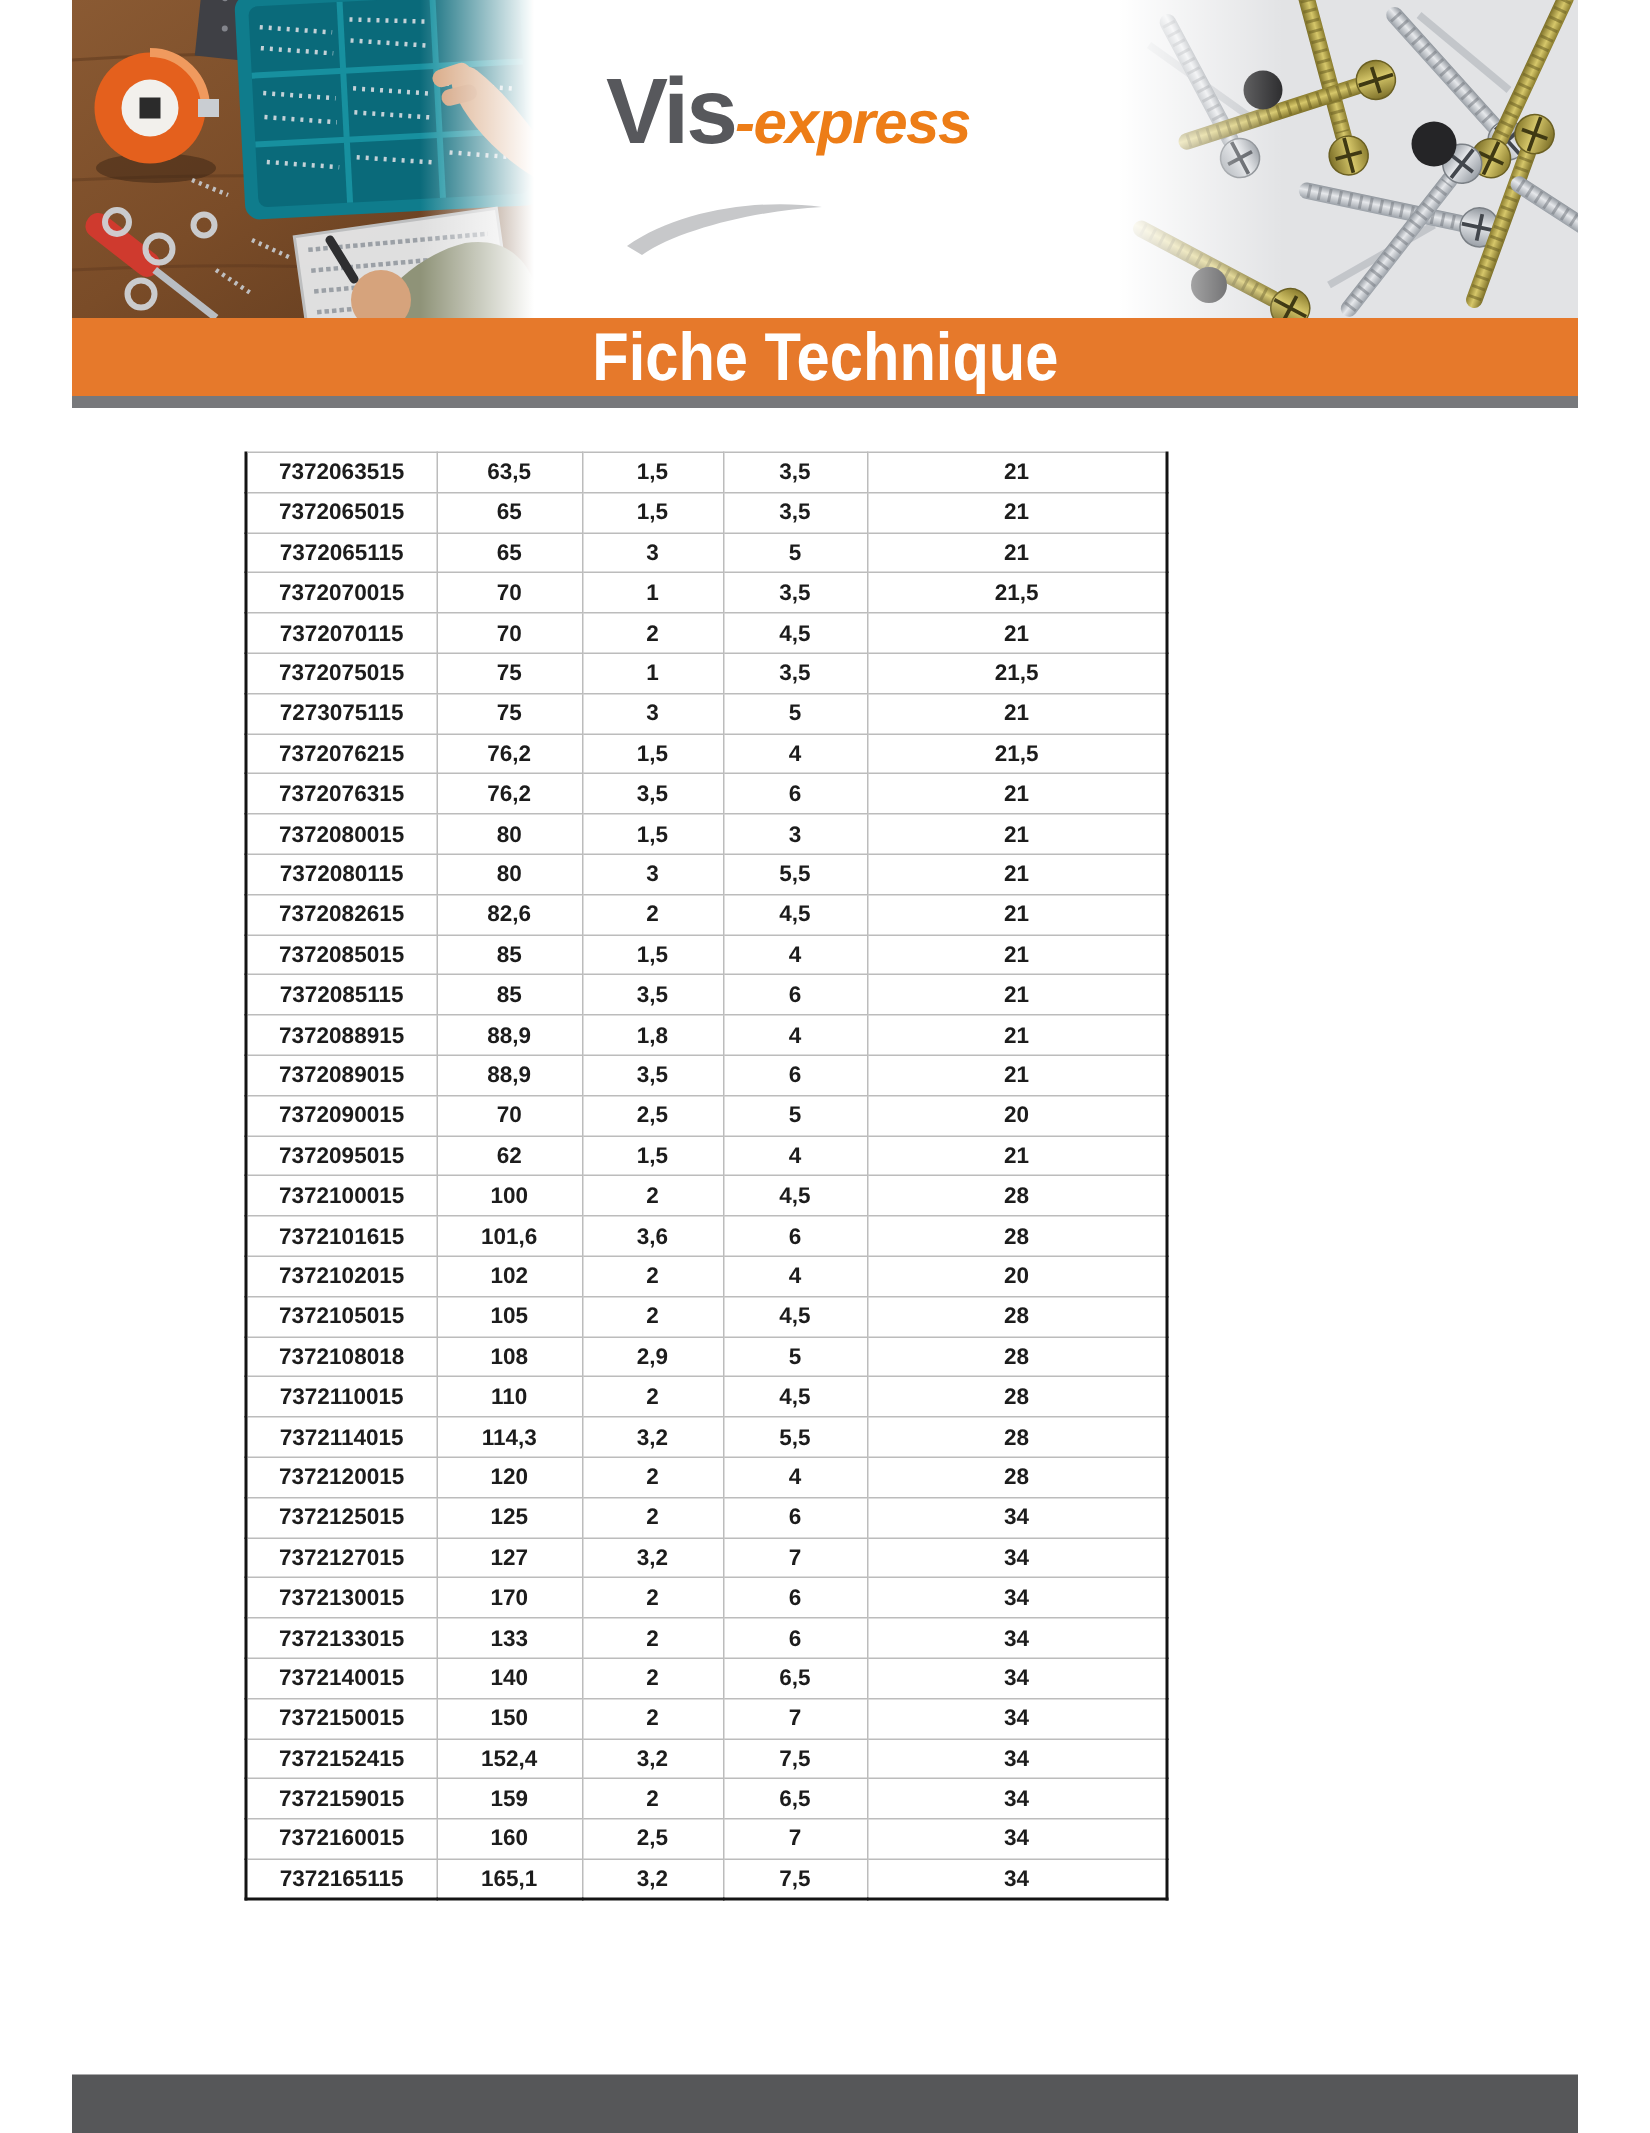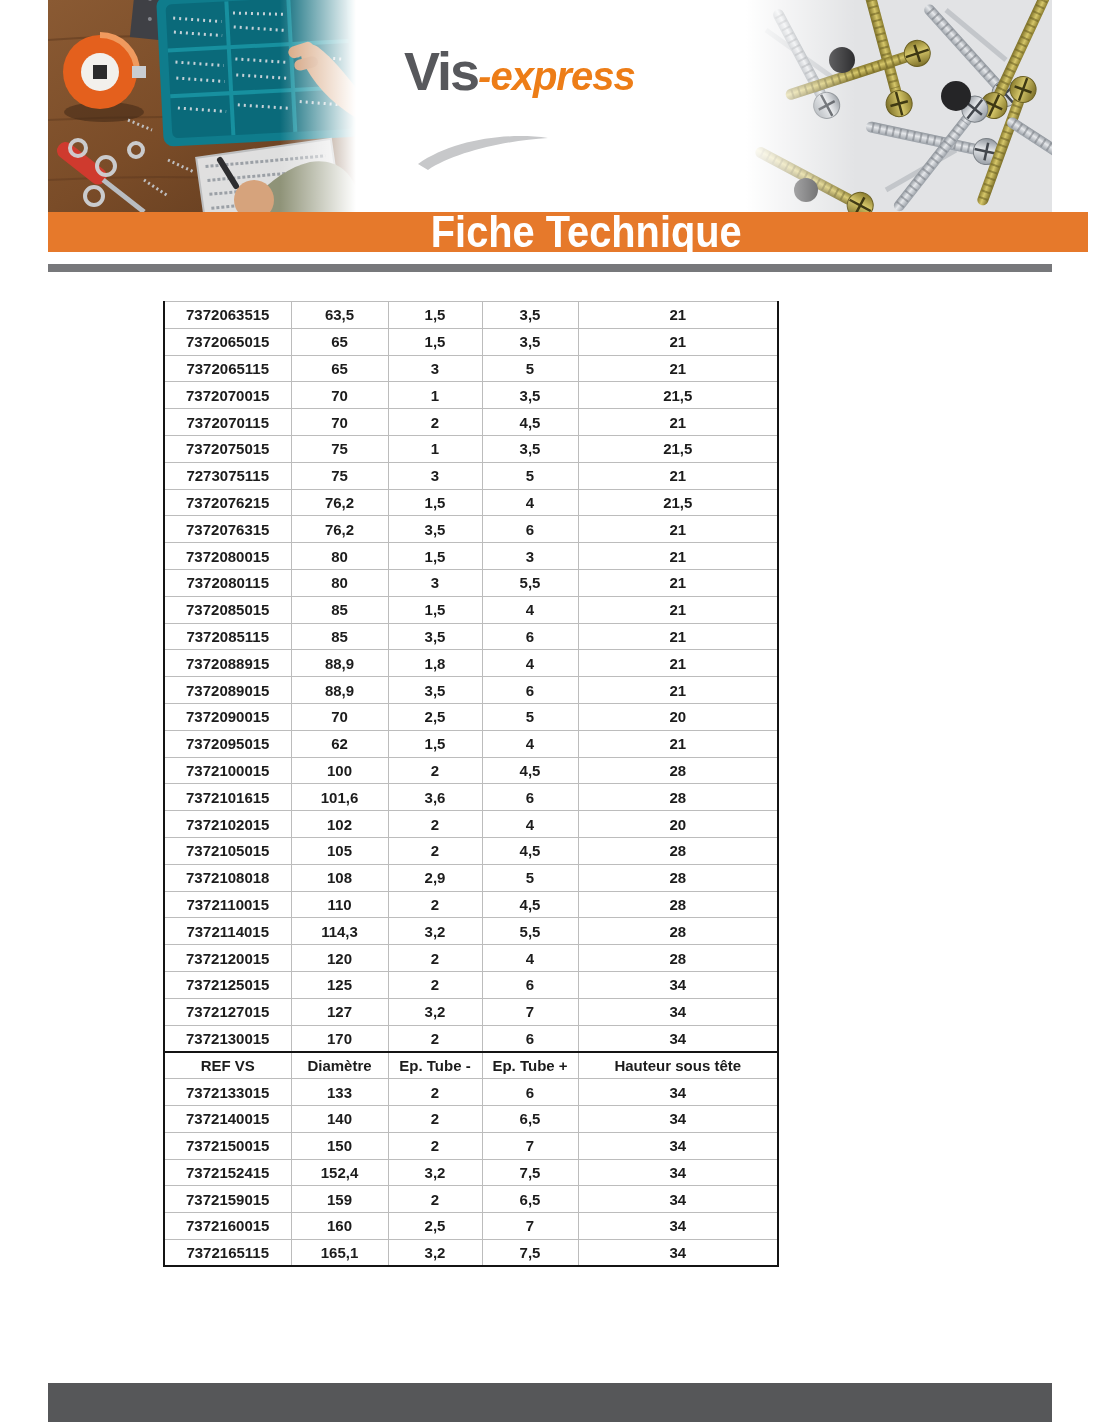--- a/index.html
+++ b/index.html
@@ -6,27 +6,27 @@
   .page{position:relative;width:1100px;height:1422px;background:#fff;overflow:hidden;
         font-family:"Liberation Sans",sans-serif;}
 
   
   .hero{position:absolute;left:48px;top:0;width:1004px;height:212px;background:#fff;}
   .photo{position:absolute;top:0;height:212px;display:block;}
   .photo-left{left:0;width:308px;}
   .photo-right{right:0;width:306px;}
 
   .logo{position:absolute;left:356px;top:44px;width:340px;white-space:nowrap;line-height:1;}
-  .logo-vis{font-size:54px;font-weight:bold;color:var(--logo-gray,#57585C);letter-spacing:-2px;}
+  .logo-vis{font-size:62px;font-weight:bold;color:var(--logo-gray,#57585C);letter-spacing:-2px;}
   .logo-express{font-size:40px;font-weight:bold;font-style:italic;color:var(--logo-orange,#ED7D17);letter-spacing:-1px;}
   .swoosh{position:absolute;left:10px;top:86px;width:138px;height:40px;}
 
   
-  .banner{position:absolute;left:48px;top:212px;width:1004px;height:40px;
-          background:var(--banner-orange,#E6792B);display:flex;align-items:center;justify-content:center;padding-left:36px;}
+  .banner{position:absolute;left:48px;top:212px;width:1004px;height:52px;
+          background:var(--banner-orange,#E6792B);display:flex;align-items:center;justify-content:center;}
   .banner-text{color:#fff;font-size:41px;font-weight:bold;letter-spacing:0px;
                display:inline-block;transform:scale(.97,1.1);}
   .gray-strip{position:absolute;left:48px;top:264px;width:1004px;height:8px;
               background:var(--strip-gray,#77787B);}
 
   
   table.spec{position:absolute;left:163px;top:301px;width:614px;border-collapse:collapse;
              table-layout:fixed;border:2px solid var(--table-border-dark,#141414);border-top:1px solid #b5b5b5;}
   table.spec tr{height:26.81px;padding-left:12px;}
   table.spec td,table.spec th{border:1px solid var(--table-border-light,#BCBCBC);
@@ -335,20 +335,27 @@
           <td>21</td>
         </tr>
         <tr>
           <td>7372080115</td>
           <td>80</td>
           <td>3</td>
           <td>5,5</td>
           <td>21</td>
         </tr>
         <tr>
+          <td>7372082615</td>
+          <td>82,6</td>
+          <td>2</td>
+          <td>4,5</td>
+          <td>21</td>
+        </tr>
+        <tr>
           <td>7372085015</td>
           <td>85</td>
           <td>1,5</td>
           <td>4</td>
           <td>21</td>
         </tr>
         <tr>
           <td>7372085115</td>
           <td>85</td>
           <td>3,5</td>
@@ -453,27 +460,20 @@
           <td>7</td>
           <td>34</td>
         </tr>
         <tr>
           <td>7372130015</td>
           <td>170</td>
           <td>2</td>
           <td>6</td>
           <td>34</td>
         </tr>
-        <tr class="hdr">
-          <th>REF VS</th>
-          <th>Diamètre</th>
-          <th>Ep. Tube -</th>
-          <th>Ep. Tube +</th>
-          <th>Hauteur sous tête</th>
-        </tr>
         <tr>
           <td>7372133015</td>
           <td>133</td>
           <td>2</td>
           <td>6</td>
           <td>34</td>
         </tr>
         <tr>
           <td>7372140015</td>
           <td>140</td>

